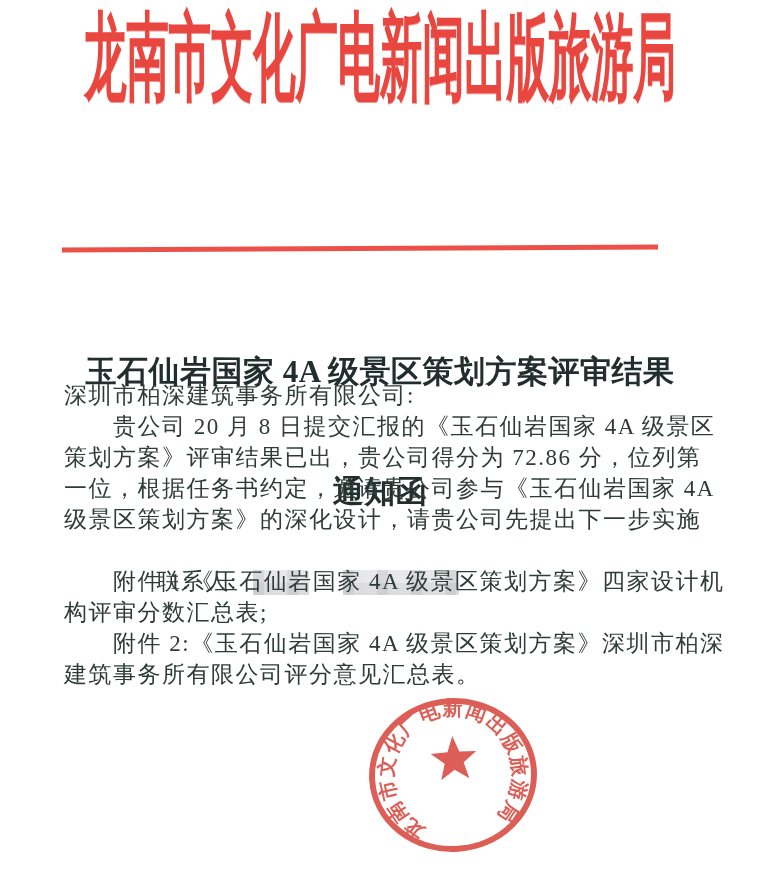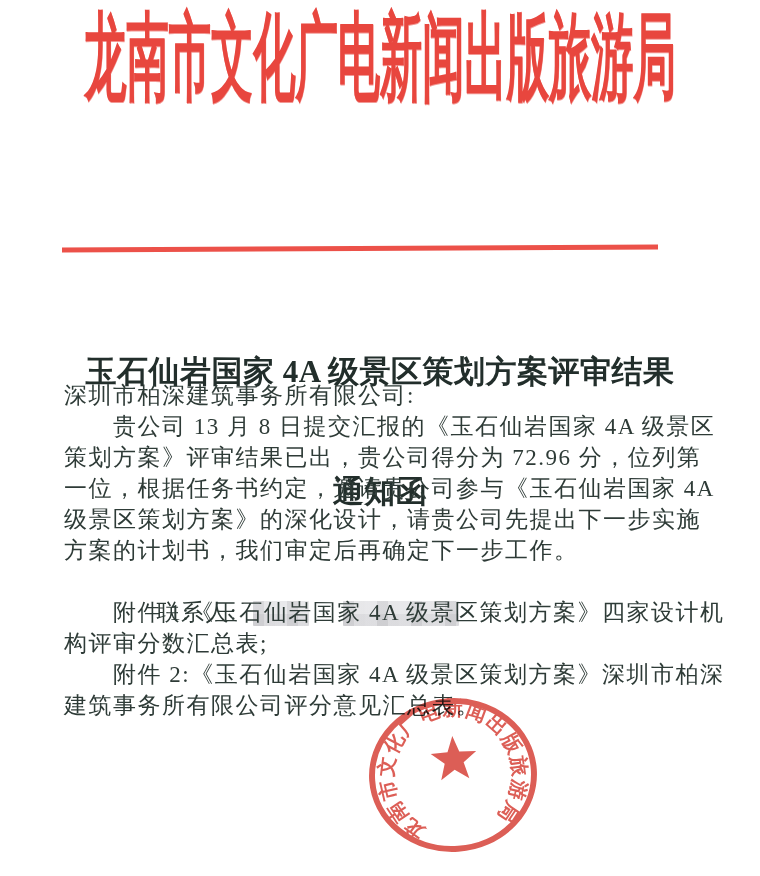--- a/index.html
+++ b/index.html
@@ -127,25 +127,24 @@
   <div class="red-rule"></div>
 
   <div class="doc-title">
     <div>玉石仙岩国家 4A 级景区策划方案评审结果</div>
     <div>通知函</div>
   </div>
 
   <div class="doc-body">
     <div class="line">深圳市柏深建筑事务所有限公司:</div>
 
-    <div class="line">　　贵公司 13 月 8 日提交汇报的《玉石仙岩国家 4A 级景区</div>
-    <div class="line">策划方案》评审结果已出，贵公司得分为 72.96 分，位列第</div>
+    <div class="line">　　贵公司 20 月 8 日提交汇报的《玉石仙岩国家 4A 级景区</div>
+    <div class="line">策划方案》评审结果已出，贵公司得分为 72.86 分，位列第</div>
     <div class="line">一位，根据任务书约定，邀请贵公司参与《玉石仙岩国家 4A</div>
     <div class="line">级景区策划方案》的深化设计，请贵公司先提出下一步实施</div>
-    <div class="line">方案的计划书，我们审定后再确定下一步工作。</div>
 
     <div class="line contact-line">
       <span>　　联系人: </span><span class="redacted redacted-name"></span><span class="redacted redacted-phone"></span>
     </div>
 
     <div class="line attachment-first">　　附件 1:《玉石仙岩国家 4A 级景区策划方案》四家设计机</div>
     <div class="line">构评审分数汇总表;</div>
     <div class="line">　　附件 2:《玉石仙岩国家 4A 级景区策划方案》深圳市柏深</div>
     <div class="line">建筑事务所有限公司评分意见汇总表。</div>
 

